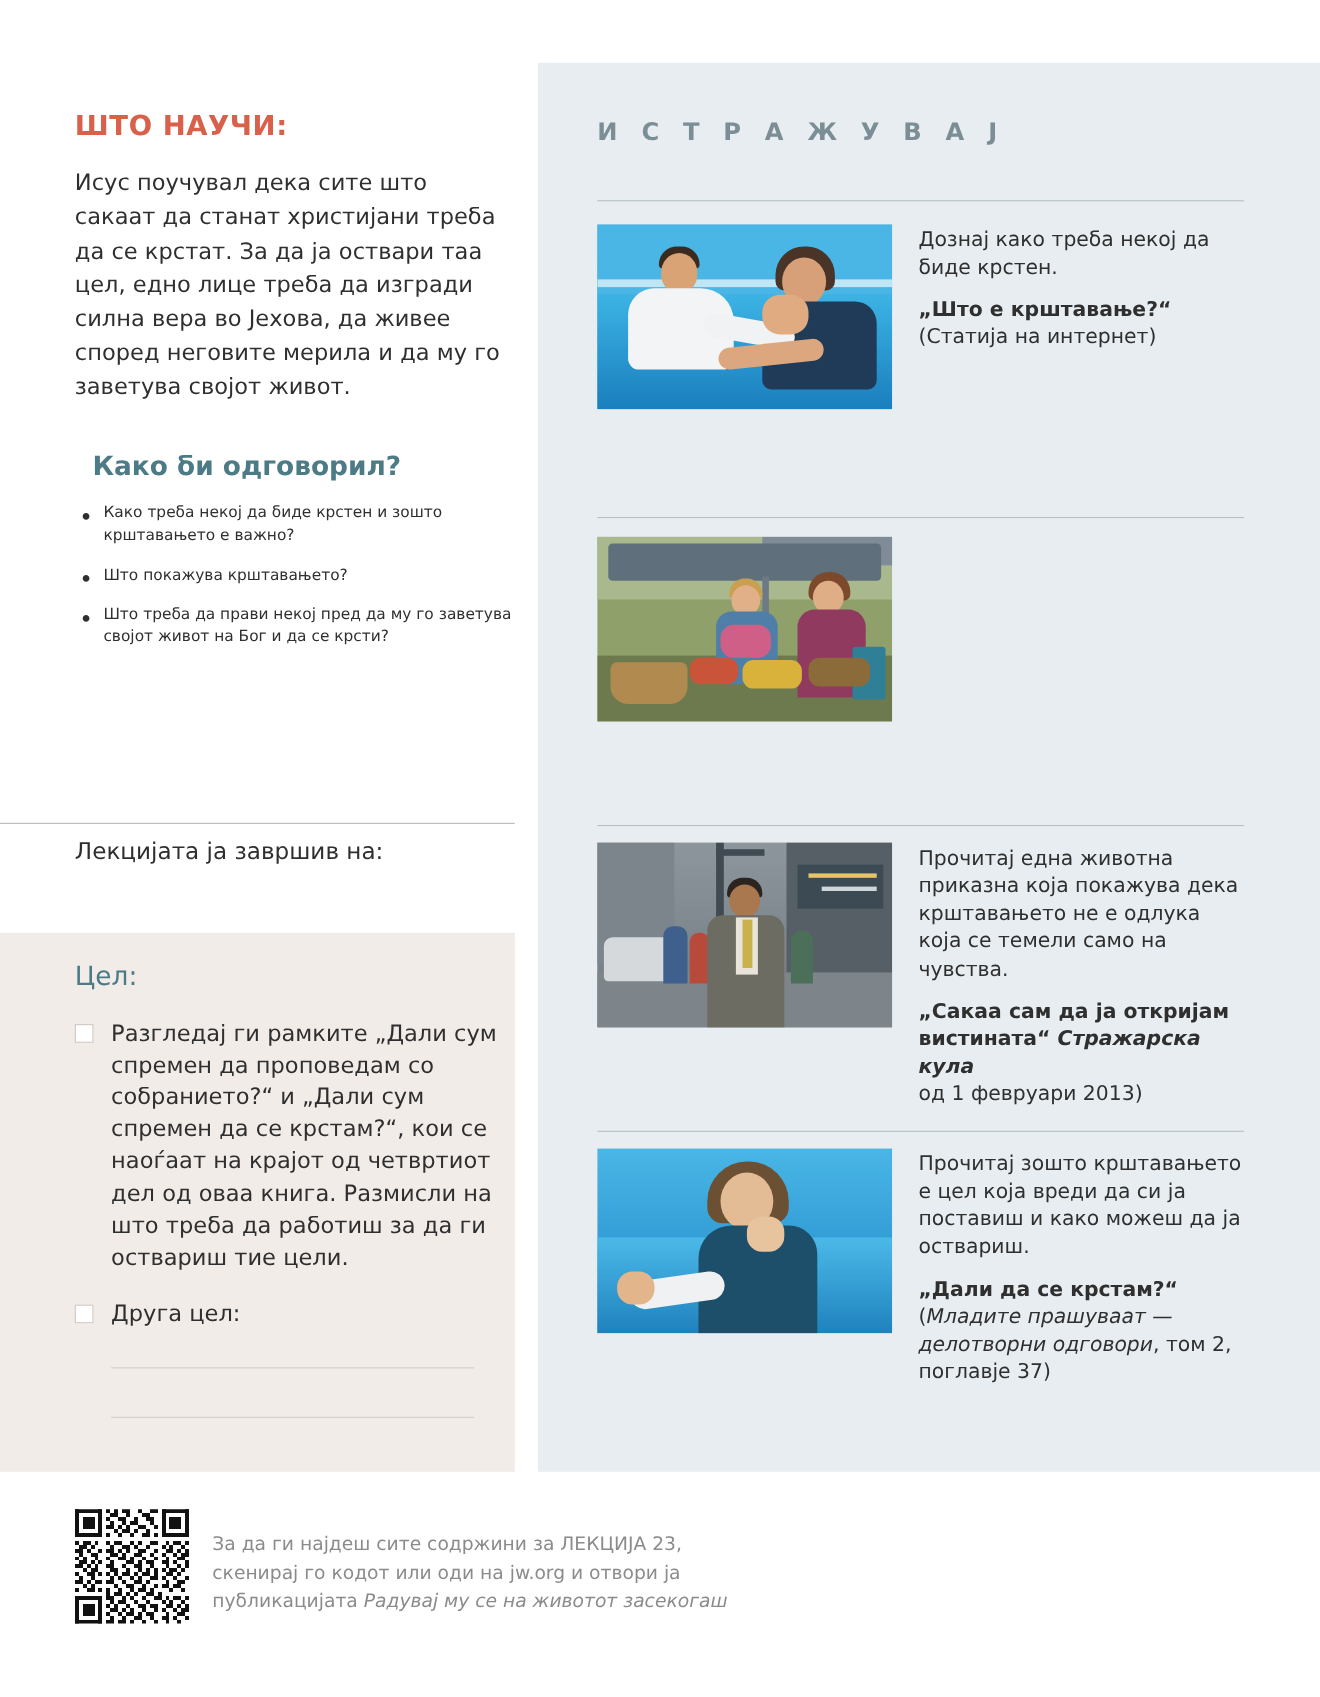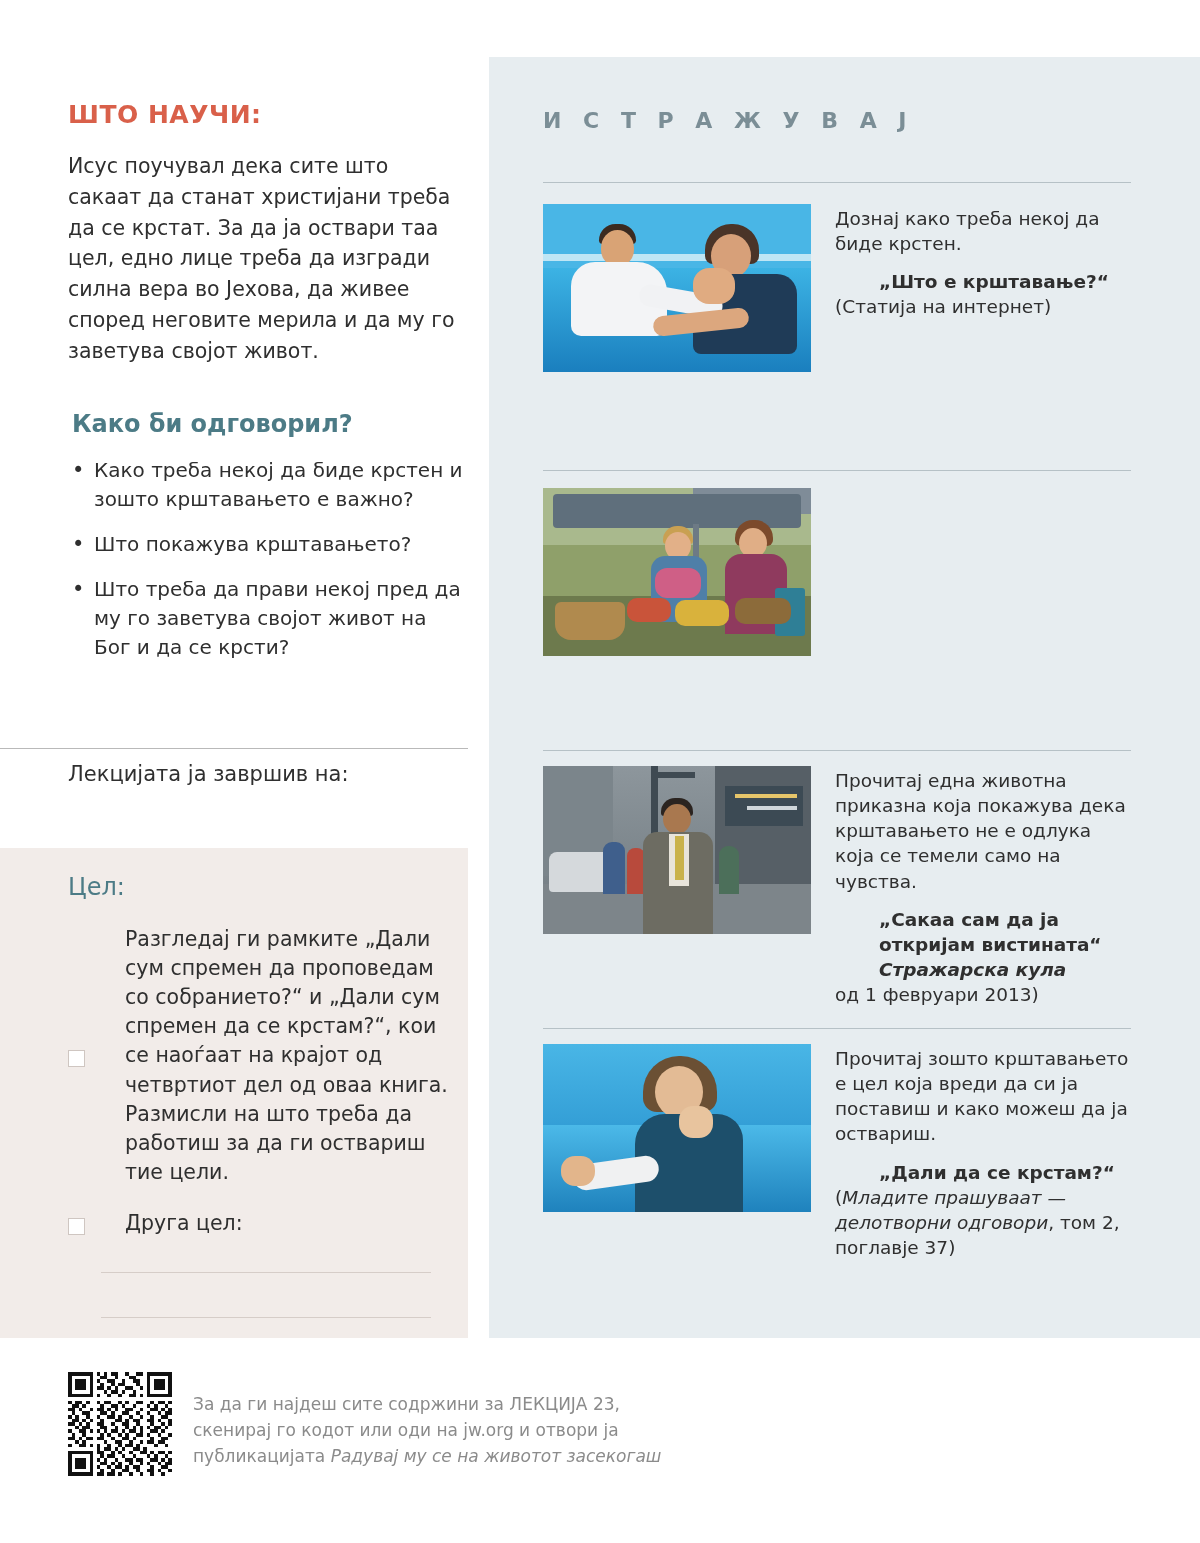--- a/index.html
+++ b/index.html
@@ -38,30 +38,30 @@
   .body-text {
     font-size: 20.5px;
     line-height: 1.5;
     color: #2f2f2f;
     margin: 0;
   }
   .heading-teal {
     color: #4c7b86;
     font-size: 24px;
     font-weight: bold;
-    margin: 44px 0 18px 4px;
+    margin: 44px 0 18px 16px;
   }
   ul.bullets {
     margin: 0;
     padding-left: 26px;
     list-style: none;
   }
   ul.bullets li {
     position: relative;
-    font-size: 20px;
+    font-size: 14px;
     line-height: 1.45;
     margin-bottom: 16px;
     color: #2f2f2f;
   }
   ul.bullets li::before {
     content: "•";
     position: absolute;
     left: -22px;
     top: -1px;
     font-size: 21px;
@@ -98,23 +98,22 @@
     width: 390px;
   }
   .goal-title {
     color: #4c7b86;
     font-size: 24px;
     font-weight: normal;
     margin: 0 0 24px 0;
   }
   .check-row {
     display: flex;
-    align-items: center;
+    align-items: flex-start;
     margin-bottom: 22px;
-    gap: 24px;
   }
   .checkbox {
     flex: 0 0 auto;
     width: 17px; height: 17px;
     border: 1px solid #cfc6c1;
     background: #ffffff;
     margin-right: 16px;
     margin-top: 6px;
   }
   .check-text {
@@ -167,21 +166,20 @@
     font-size: 18.5px;
     line-height: 1.36;
     color: #2f2f2f;
     padding-top: 2px;
   }
   .res-text .plain { display: block; }
   .res-text .title-b {
     display: block;
     font-weight: bold;
     margin-top: 13px;
-    margin-left: 44px;
   }
   .res-text .src { display: block; }
   .res-text i { font-style: italic; }
 
   
   .art-pool { position: absolute; inset: 0; background: linear-gradient(#2ea8dd, #1b84c4); }
   .art-pool .water {
     position: absolute; left: 0; right: 0; bottom: 0; height: 62%;
     background: linear-gradient(#3cb3e4, #1a7fbe);
   }

